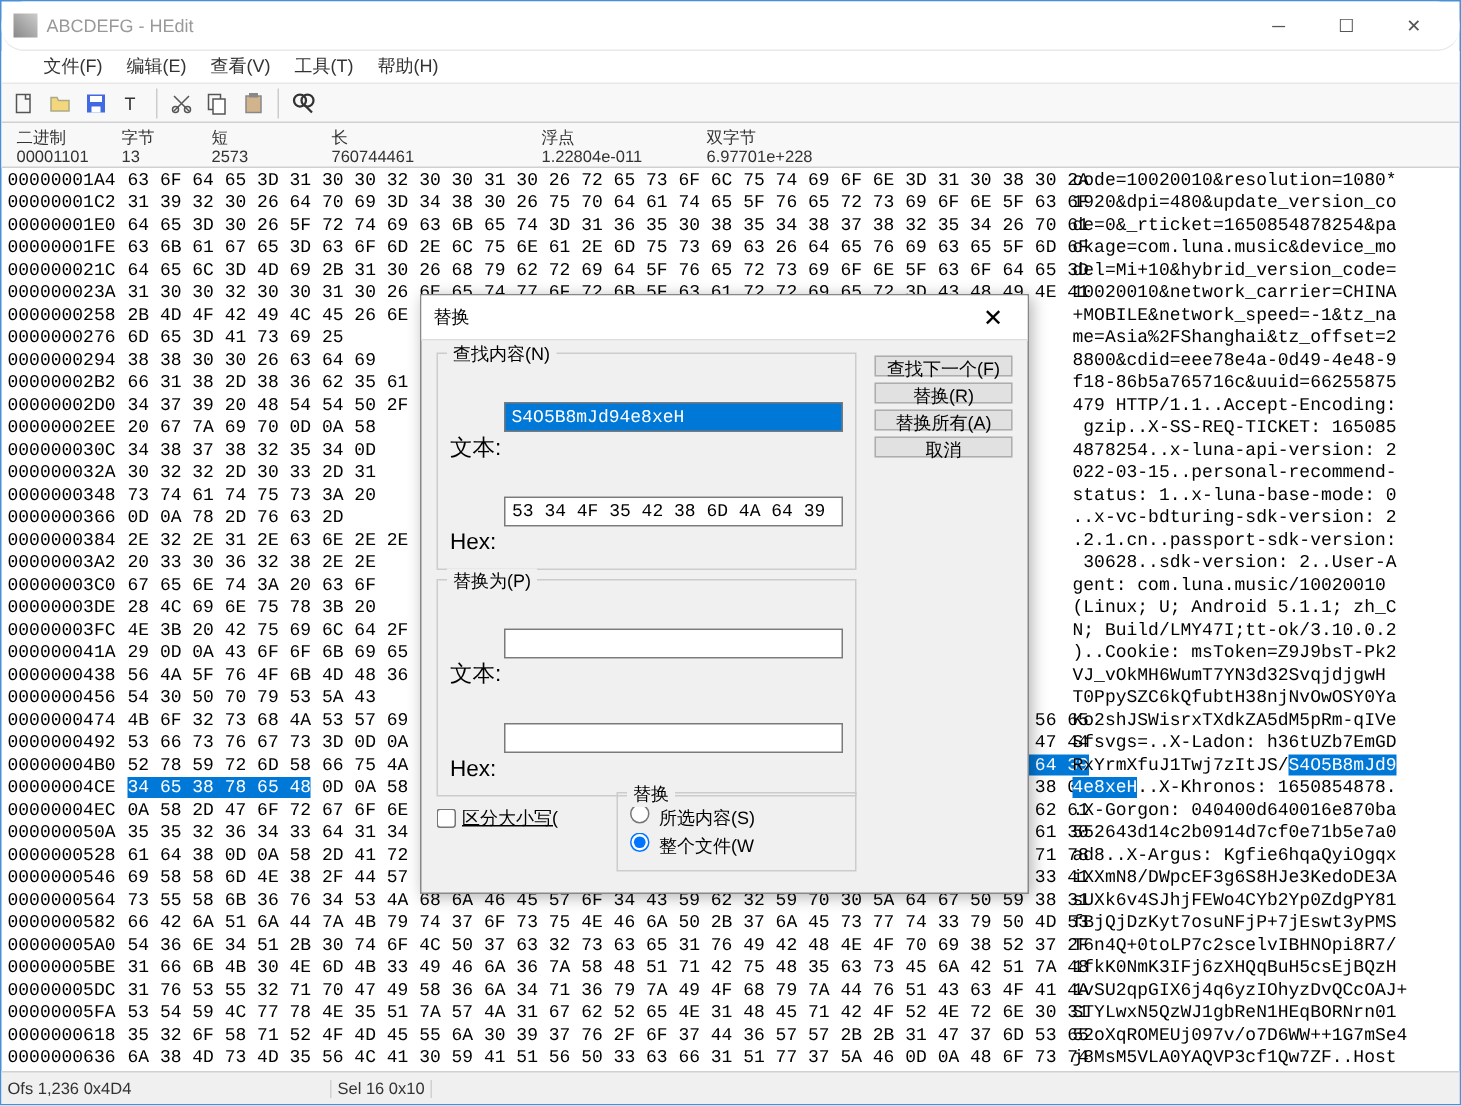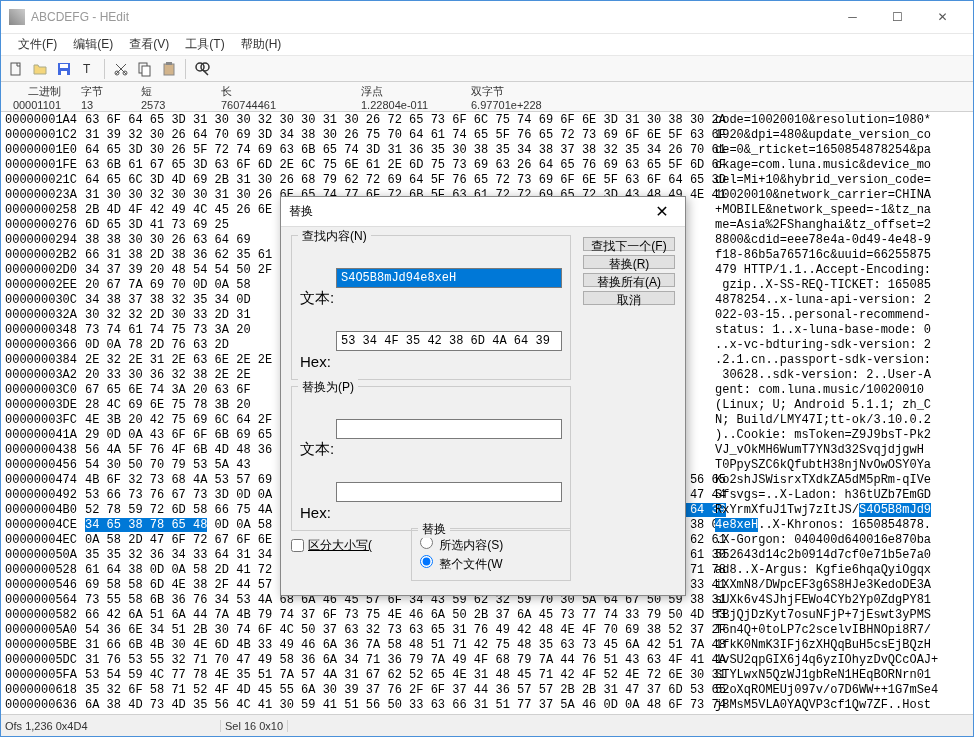--- a/index.html
+++ b/index.html
@@ -1,32 +1,32 @@
 <!DOCTYPE html>
 <html><head>
 <meta charset="utf-8">
 <style>
 * { margin: 0; padding: 0; box-sizing: border-box; }
 body { font-family: 'Microsoft YaHei', 'Segoe UI', sans-serif; font-size: 12px; background: #fff; width: 974px; height: 737px; overflow: hidden; position: relative; }
 .window { border: 1px solid #4a90d9; width: 974px; height: 737px; display: flex; flex-direction: column; }
-.titlebar { height: 30px; background: #fff; display: flex; align-items: center; padding: 16px 8px; border-bottom: 1px solid #e8e8e8; }
+.titlebar { height: 30px; background: #fff; display: flex; align-items: center; padding: 16px 8px; border-bottom: 1px solid #e8e8e8; border-radius: 15px; }
 .titlebar .icon { width: 16px; height: 16px; margin-right: 6px; background: linear-gradient(45deg,#888,#ccc); }
 .titlebar .title { flex: 1; color: #999; font-size: 12px; }
 .winbtns { display: flex; }
 .winbtn { width: 45px; height: 28px; display: flex; align-items: center; justify-content: center; font-size: 12px; color: #555; cursor: pointer; }
-.menubar { height: 22px; background: #fff; display: flex; align-items: center; padding: 0 9px; border-bottom: 1px solid #e8e8e8; }
+.menubar { height: 22px; background: #fff; display: flex; align-items: center; padding: 0 20px; border-bottom: 1px solid #e8e8e8; }
 .menubar span { padding: 2px 8px; color: #333; cursor: pointer; }
 .toolbar { height: 26px; background: #f8f8f8; display: flex; align-items: center; padding: 2px 4px; border-bottom: 1px solid #d0d0d0; gap: 2px; }
 .tbtn { width: 22px; height: 22px; display: flex; align-items: center; justify-content: center; cursor: pointer; }
 .tsep { width: 1px; height: 20px; background: #ccc; margin: 0 3px; }
 .infobar { height: 30px; background: #f8f8f8; display: flex; align-items: flex-start; border-bottom: 1px solid #d0d0d0; }
 .infocell { padding: 2px 10px; font-size: 11px; }
 .infocell .lbl { color: #333; }
 .infocell .val { color: #333; }
-.infocell:first-child { width: 70px; text-align: right; }
+.infocell:first-child { width: 70px; }
 .infocell:nth-child(2) { width: 60px; }
 .infocell:nth-child(3) { width: 80px; }
 .infocell:nth-child(4) { width: 140px; }
 .infocell:nth-child(5) { width: 110px; }
 .hexarea { flex: 1; overflow: hidden; font-family: 'Courier New', monospace; font-size: 12px; line-height: 15px; white-space: pre; padding: 1px 4px; color: #000; }
 .hexarea .row { display: flex; }
 .hexarea .ofs { width: 80px; text-align: right; padding-right: 10px; }
 .hexarea .hx { width: 620px; }
 .hexarea .asc { flex: 1; padding-left: 10px; }
 .hl { background: #0078d7; color: #fff; }

